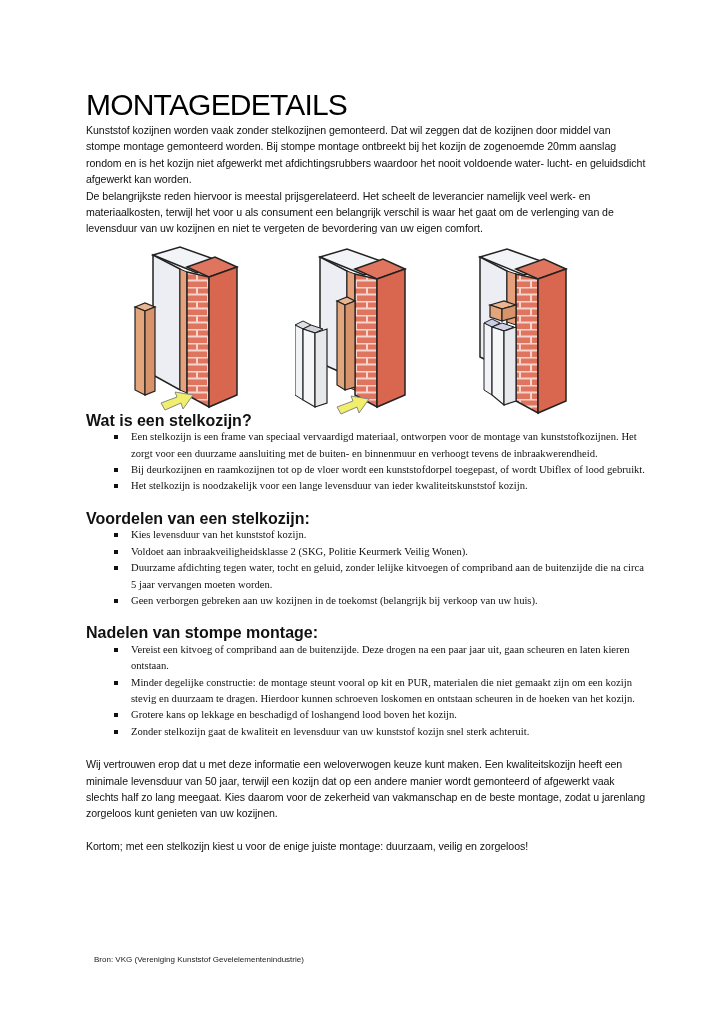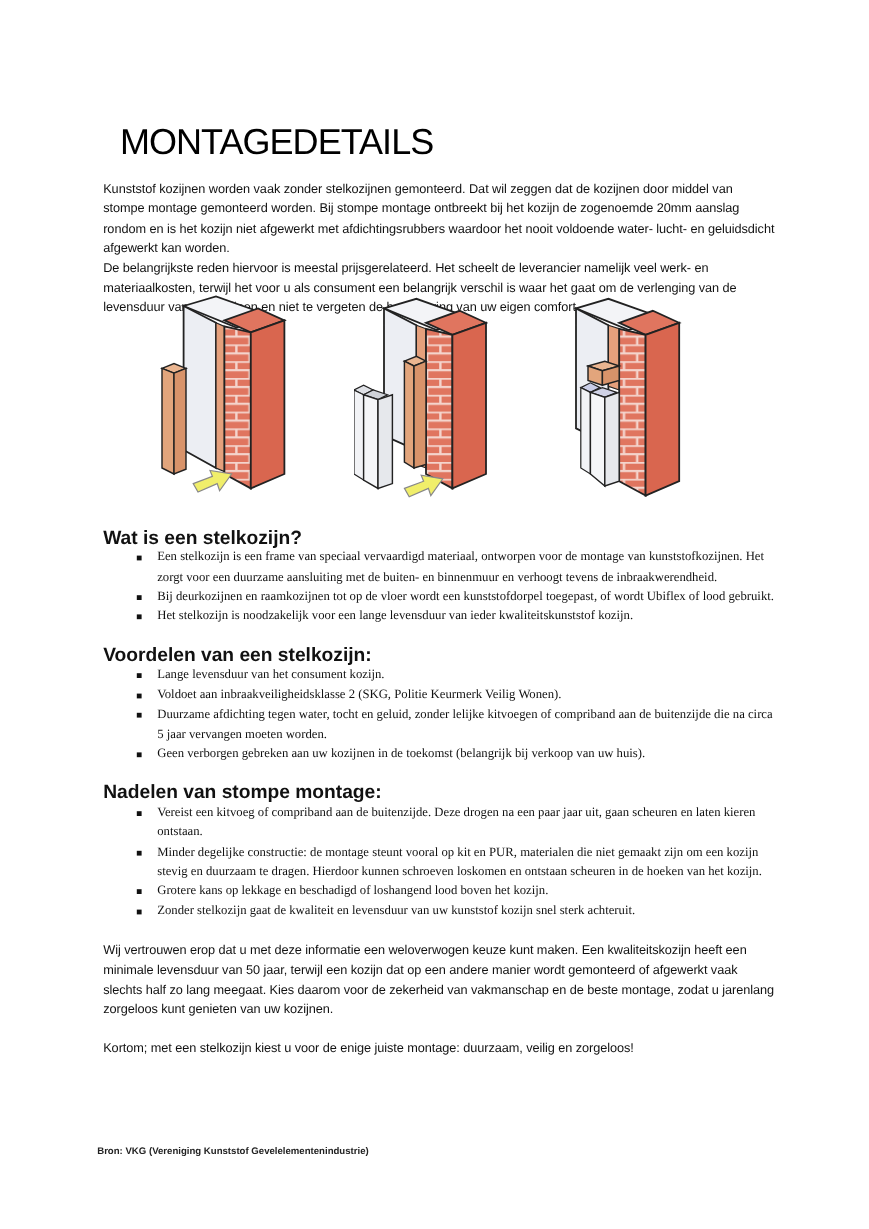--- a/index.html
+++ b/index.html
@@ -1,28 +1,28 @@
 <!DOCTYPE html>
 <html><head>
   <meta charset="utf-8">
   <style>
     html, body { margin: 0; padding: 0; background: #ffffff; }
     body { width: 724px; height: 1024px; position: relative; overflow: hidden;
            font-family: "Liberation Sans", "DejaVu Sans", sans-serif; color: #111; }
     .page { position: absolute; left: 86px; top: 88px; width: 560px; }
-    .title { font-size: 30px; font-weight: normal; letter-spacing: -0.8px; margin: 14px; line-height: 34px; color: #000; }
+    .title { font-size: 30px; font-weight: normal; letter-spacing: -0.8px; margin: 0; line-height: 34px; color: #000; }
     .p { font-size: 10.6px; line-height: 16.4px; margin: 0; letter-spacing: -0.05px; }
     .h { font-size: 16px; line-height: 16.4px; font-weight: bold; margin: 0; }
     ul.bl { list-style: none; margin: 0; padding: 0; }
     ul.bl li { position: relative; padding-left: 45px; font-size: 10.6px; line-height: 16.4px; font-family: Liberation Serif, serif; }
     ul.bl li::before { content: ""; position: absolute; left: 28px; top: 6px; width: 4px; height: 4px; background: #111; }
     .gap { height: 16px; }
     .illus { position: absolute; top: 245px; left: 0; width: 724px; height: 175px; }
     .fig { position: absolute; top: 0; }
-    .footer { position: absolute; left: 81px; top: 955px; font-size: 8px; color: #222; font-weight: bold; }
+    .footer { position: absolute; left: 94px; top: 955px; font-size: 8px; color: #222; }
   </style>
 </head>
 <body>
 
 <div class="page">
   <h1 class="title">MONTAGEDETAILS</h1>
   <p class="p">Kunststof kozijnen worden vaak zonder stelkozijnen gemonteerd. Dat wil zeggen dat de kozijnen door middel van stompe montage gemonteerd worden. Bij stompe montage ontbreekt bij het kozijn de zogenoemde 20mm aanslag rondom en is het kozijn niet afgewerkt met afdichtingsrubbers waardoor het nooit voldoende water- lucht- en geluidsdicht afgewerkt kan worden.</p>
   <p class="p">De belangrijkste reden hiervoor is meestal prijsgerelateerd. Het scheelt de leverancier namelijk veel werk- en materiaalkosten, terwijl het voor u als consument een belangrijk verschil is waar het gaat om de verlenging van de levensduur van uw kozijnen en niet te vergeten de bevordering van uw eigen comfort.</p>
 
   <div style="height:176px"></div>
@@ -30,21 +30,21 @@
   <p class="h">Wat is een stelkozijn?</p>
   <ul class="bl">
     <li>Een stelkozijn is een frame van speciaal vervaardigd materiaal, ontworpen voor de montage van kunststofkozijnen. Het zorgt voor een duurzame aansluiting met de buiten- en binnenmuur en verhoogt tevens de inbraakwerendheid.</li>
     <li>Bij deurkozijnen en raamkozijnen tot op de vloer wordt een kunststofdorpel toegepast, of wordt Ubiflex of lood gebruikt.</li>
     <li>Het stelkozijn is noodzakelijk voor een lange levensduur van ieder kwaliteitskunststof kozijn.</li>
   </ul>
   <div class="gap"></div>
 
   <p class="h">Voordelen van een stelkozijn:</p>
   <ul class="bl">
-    <li>Lange levensduur van het consument kozijn.</li>
+    <li>Kies levensduur van het kunststof kozijn.</li>
     <li>Voldoet aan inbraakveiligheidsklasse 2 (SKG, Politie Keurmerk Veilig Wonen).</li>
     <li>Duurzame afdichting tegen water, tocht en geluid, zonder lelijke kitvoegen of compriband aan de buitenzijde die na circa 5 jaar vervangen moeten worden.</li>
     <li>Geen verborgen gebreken aan uw kozijnen in de toekomst (belangrijk bij verkoop van uw huis).</li>
   </ul>
   <div class="gap"></div>
 
   <p class="h">Nadelen van stompe montage:</p>
   <ul class="bl">
     <li>Vereist een kitvoeg of compriband aan de buitenzijde. Deze drogen na een paar jaar uit, gaan scheuren en laten kieren ontstaan.</li>
     <li>Minder degelijke constructie: de montage steunt vooral op kit en PUR, materialen die niet gemaakt zijn om een kozijn stevig en duurzaam te dragen. Hierdoor kunnen schroeven loskomen en ontstaan scheuren in de hoeken van het kozijn.</li>

